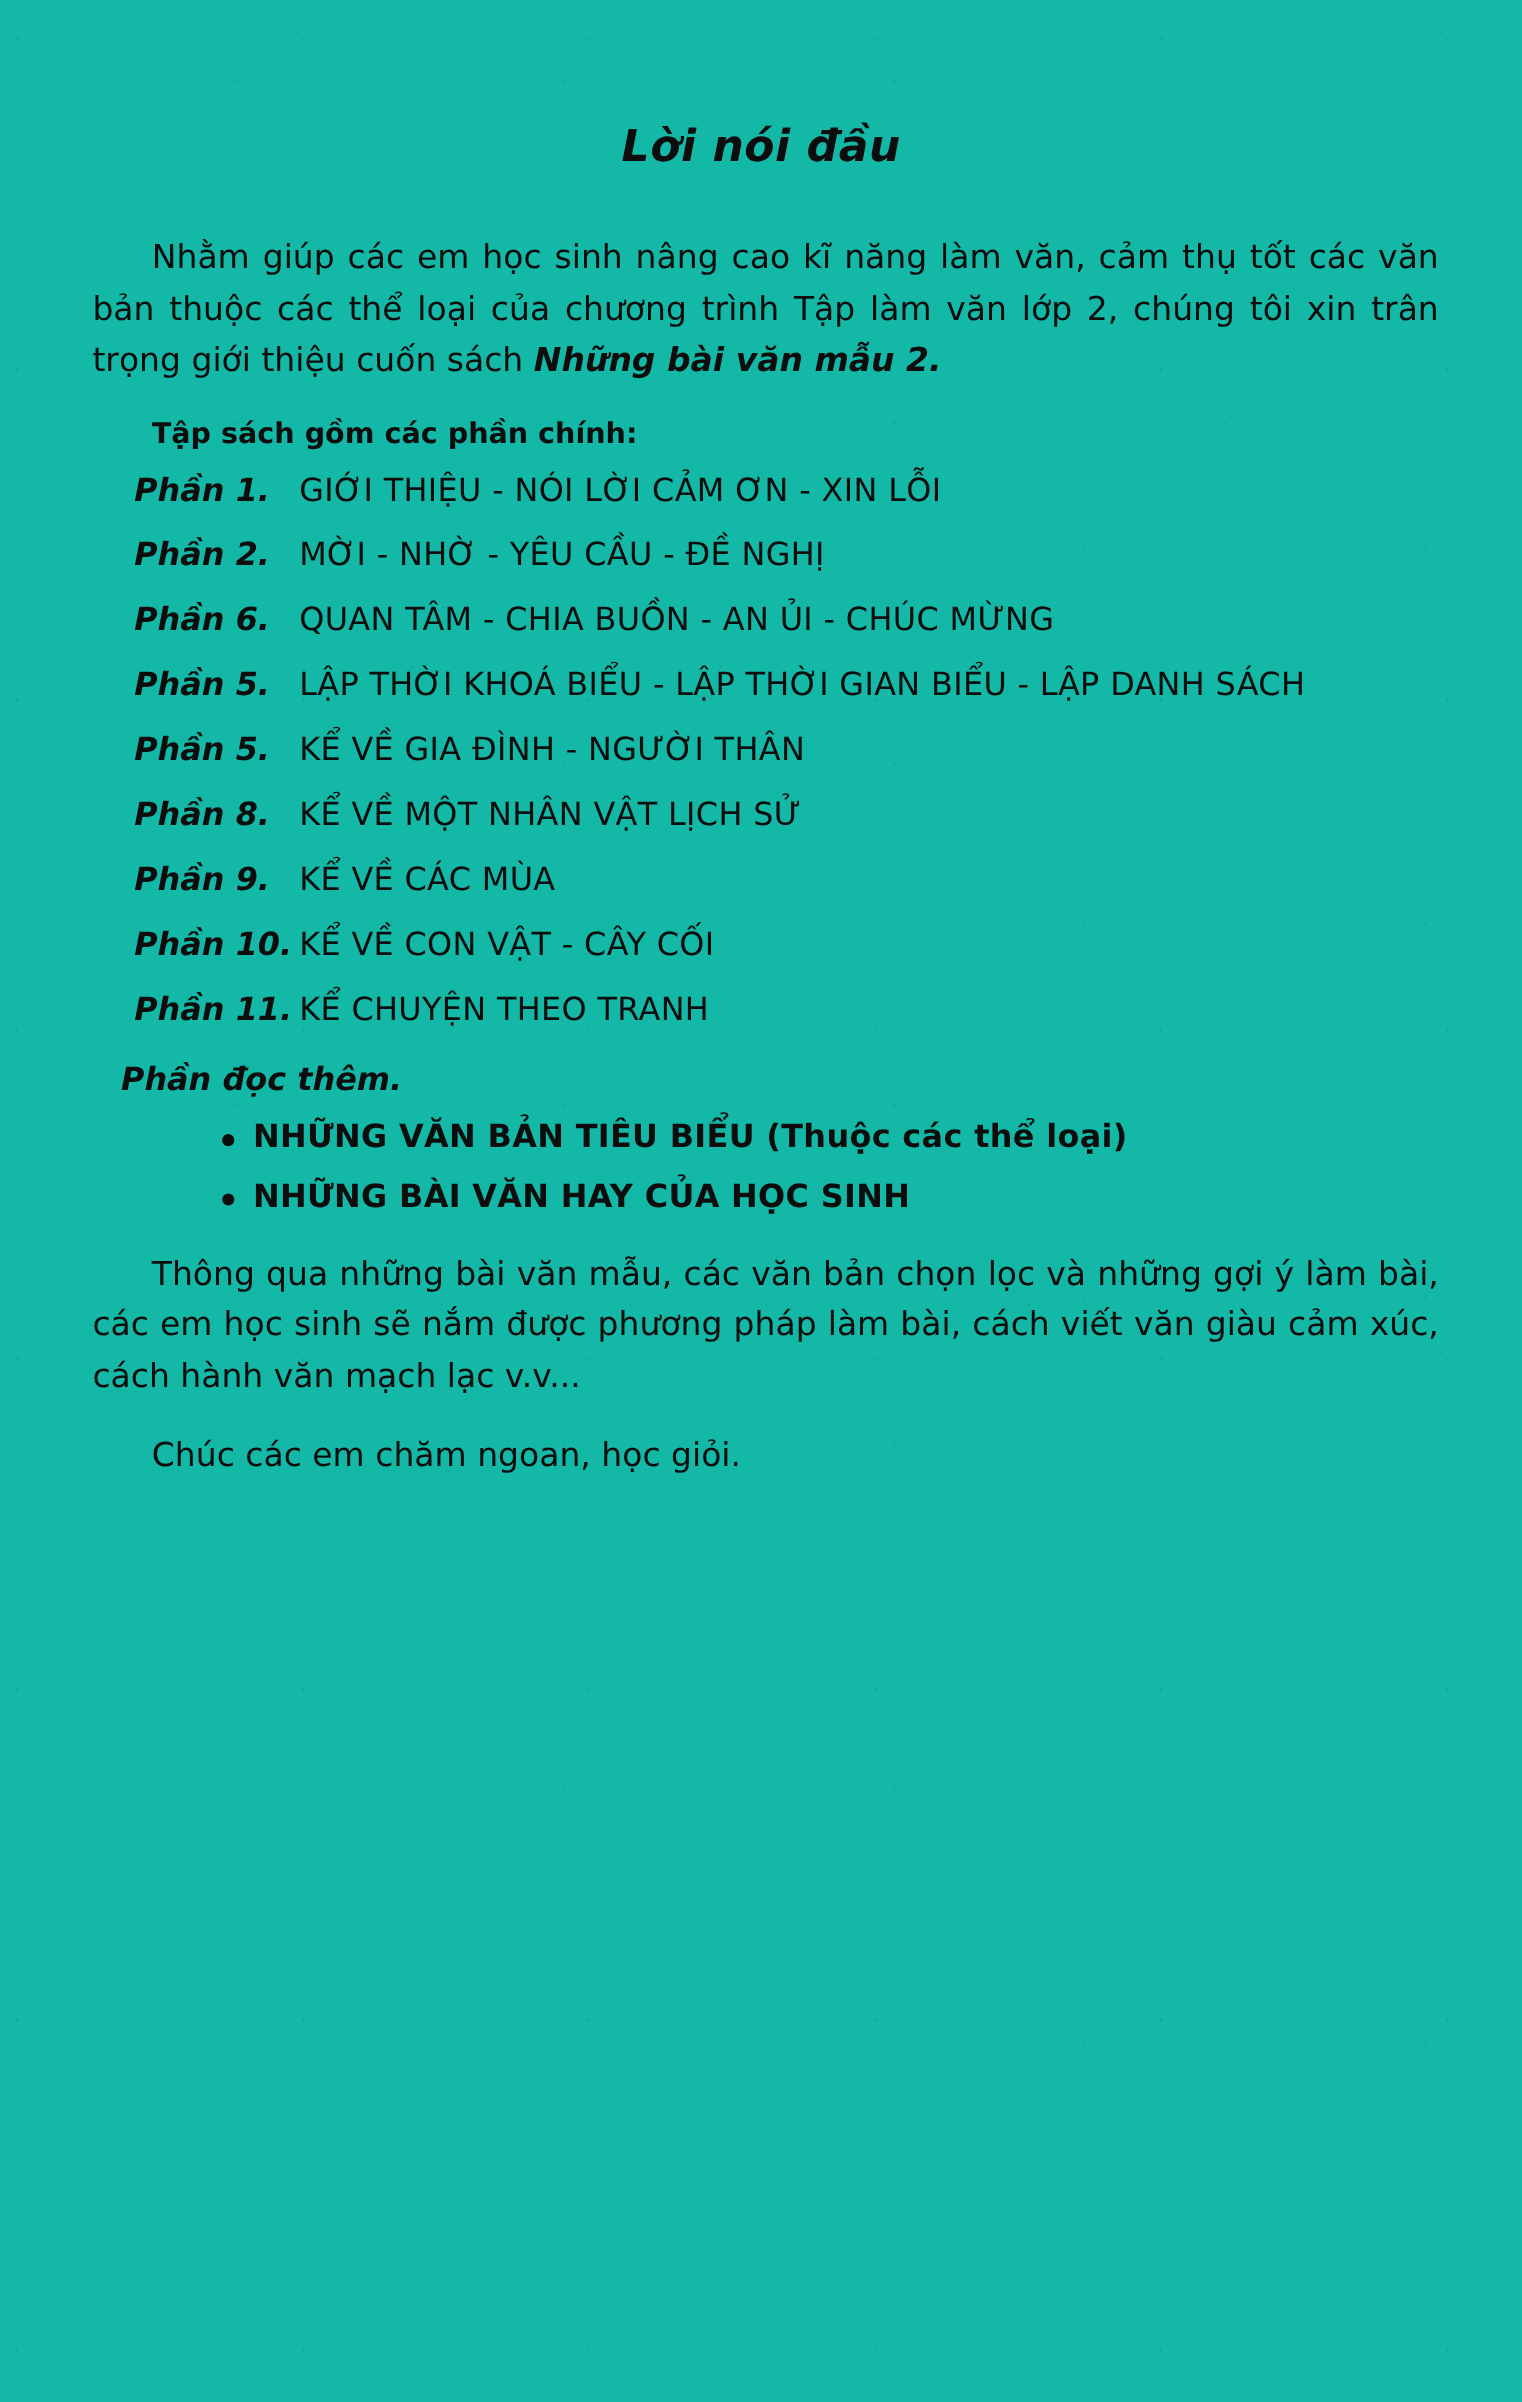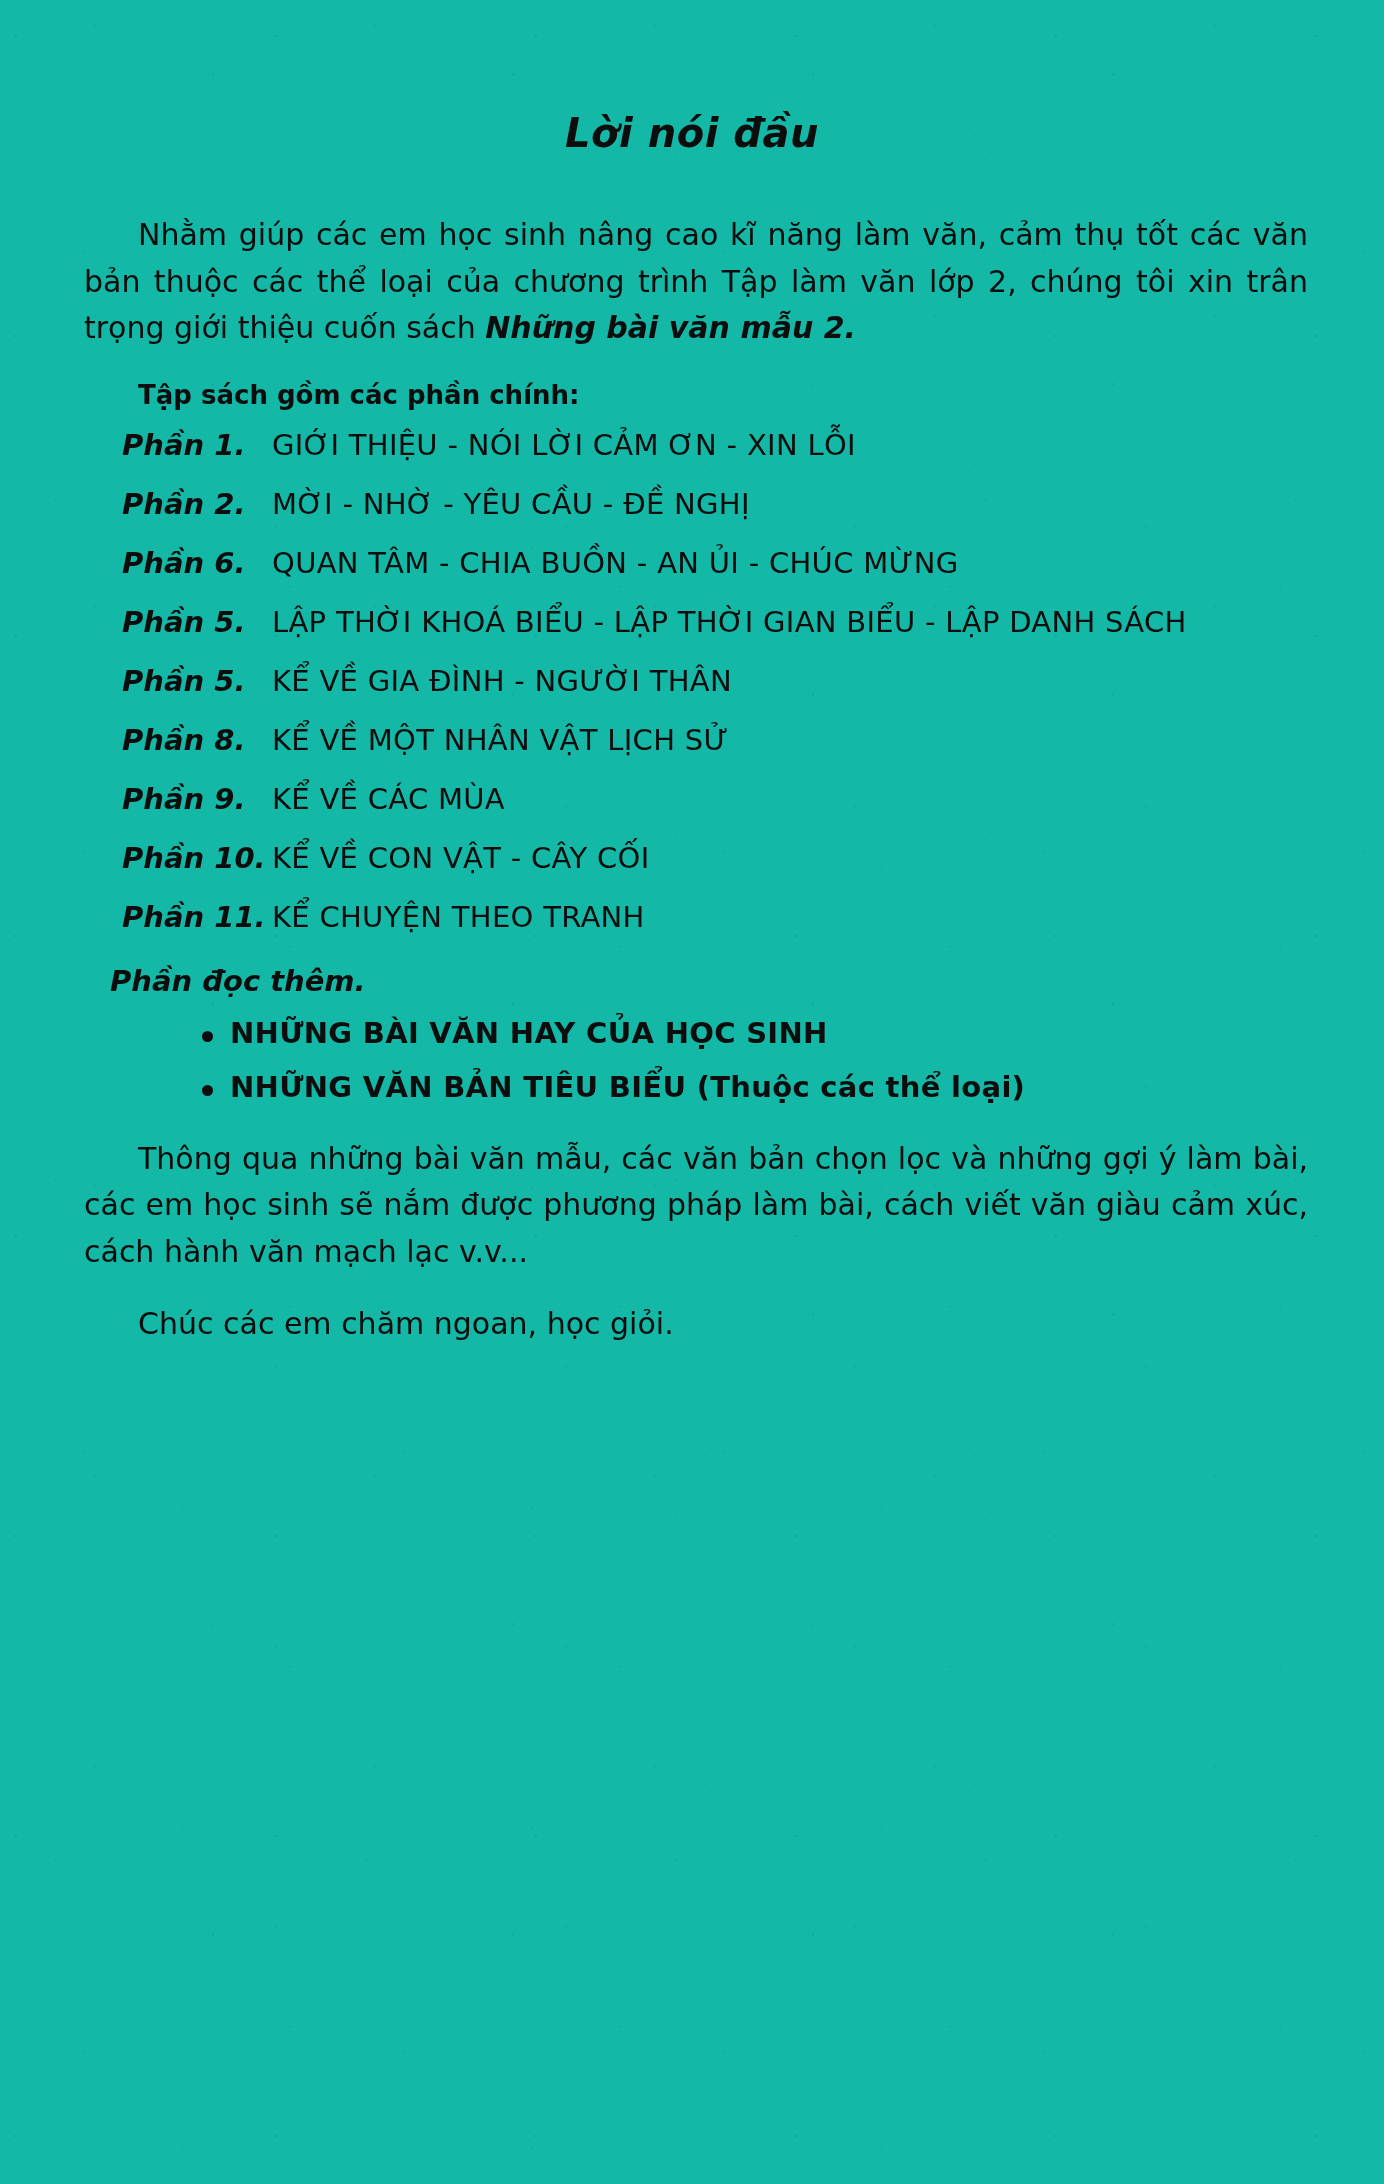--- a/index.html
+++ b/index.html
@@ -189,25 +189,25 @@
         <span class="toc-label">Phần 11.</span>
         <span class="toc-text">KỂ CHUYỆN THEO TRANH</span>
       </li>
     </ul>
 
     <div class="extra-head">Phần đọc thêm.</div>
 
     <ul class="bullets">
       <li class="bullet-item">
         <span class="dot"></span>
-        <span>NHỮNG BÀI VĂN HAY CỦA HỌC SINH</span>
+        <span>NHỮNG VĂN BẢN TIÊU  BIỂU </span><span class="note">(Thuộc các thể loại)</span>
       </li>
       <li class="bullet-item">
         <span class="dot"></span>
-        <span>NHỮNG VĂN BẢN TIÊU  BIỂU </span><span class="note">(Thuộc các thể loại)</span>
+        <span>NHỮNG BÀI VĂN HAY CỦA HỌC SINH</span>
       </li>
     </ul>
 
     <div class="closing">
       <p class="para"><span class="indent"></span><span>Thông qua những bài văn mẫu, các văn bản chọn lọc và những gợi ý làm bài, các em học sinh sẽ nắm được phương pháp làm bài, cách viết văn giàu cảm xúc, cách hành văn mạch lạc v.v...</span></p>
       <p class="para last-para"><span class="indent"></span><span>Chúc các em chăm ngoan, học giỏi.</span></p>
     </div>
 
   </div>
 </div>

